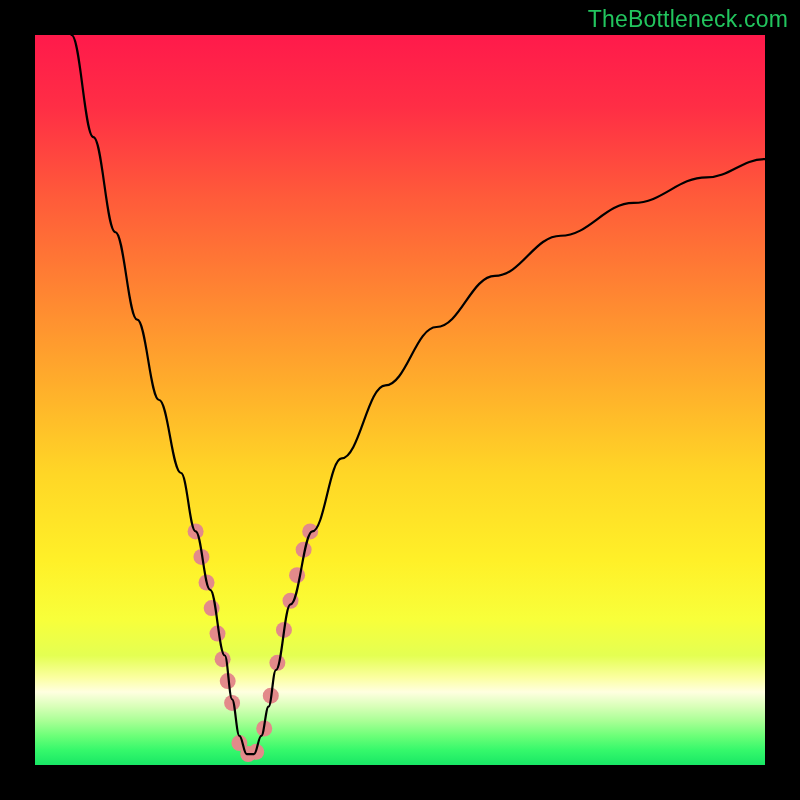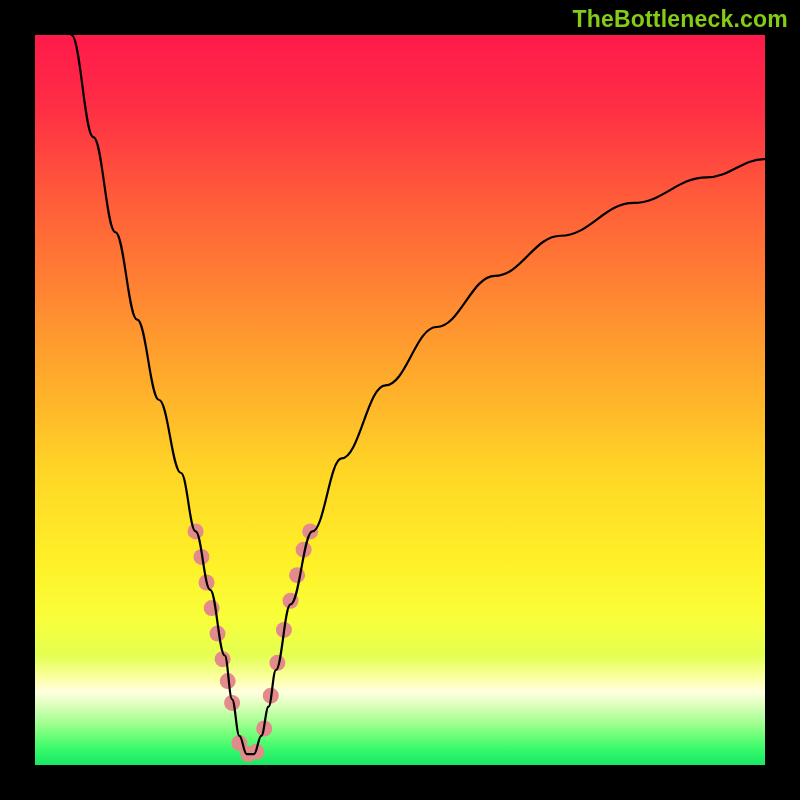--- a/index.html
+++ b/index.html
@@ -21,23 +21,23 @@
     left: 35px;
     top: 35px;
     width: 730px;
     height: 730px;
     overflow: hidden;
   }
   .watermark {
     position: absolute;
     top: 6px;
     right: 12px;
-    color: #84cc16;
+    color: #22c55e;
     font-size: 23px;
-    font-weight: 700;
+    font-weight: 400;
     letter-spacing: 0.2px;
   }
   svg { display: block; }
 </style>
 </head>
 <body>
 
 <div class="frame">
 
   <div class="watermark">TheBottleneck.com</div>

